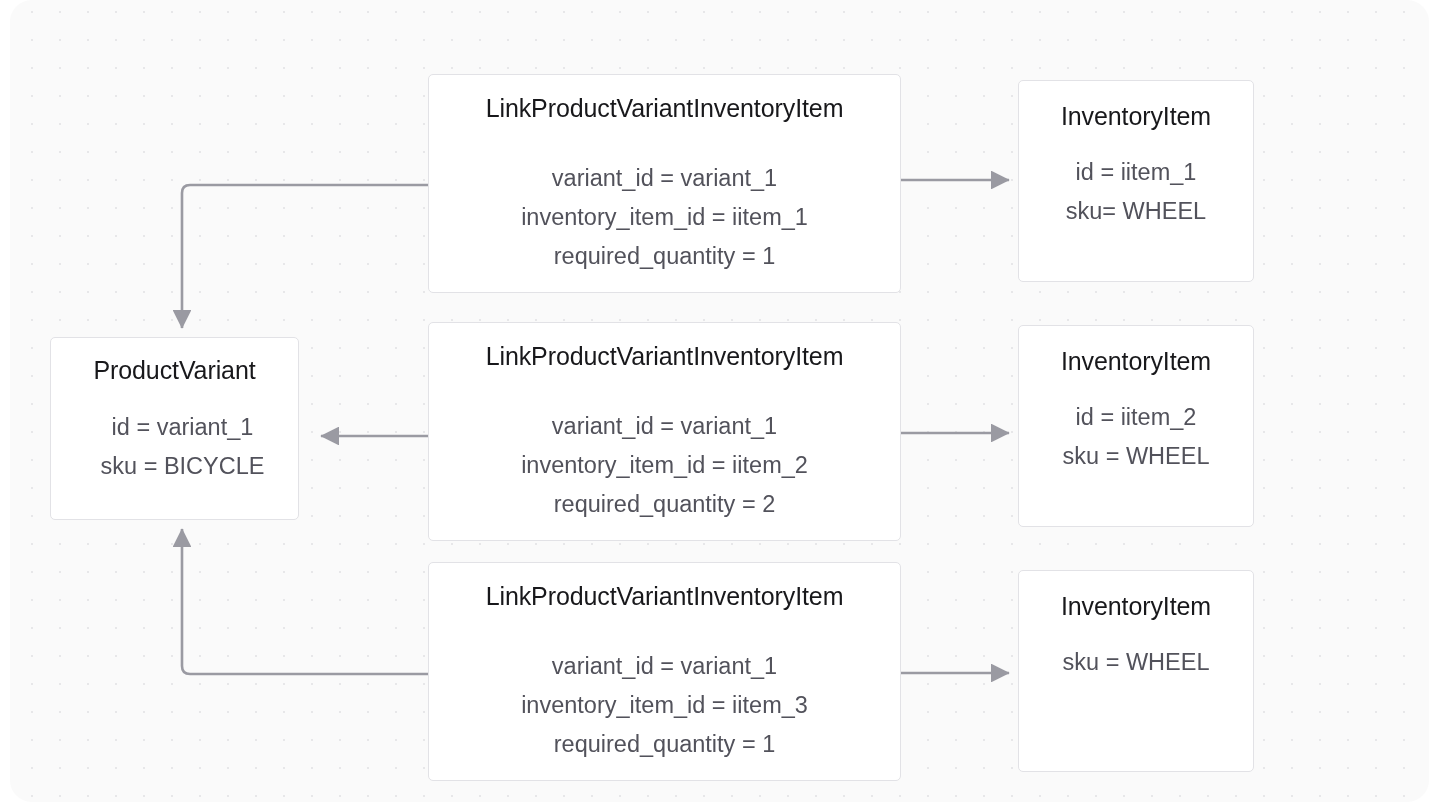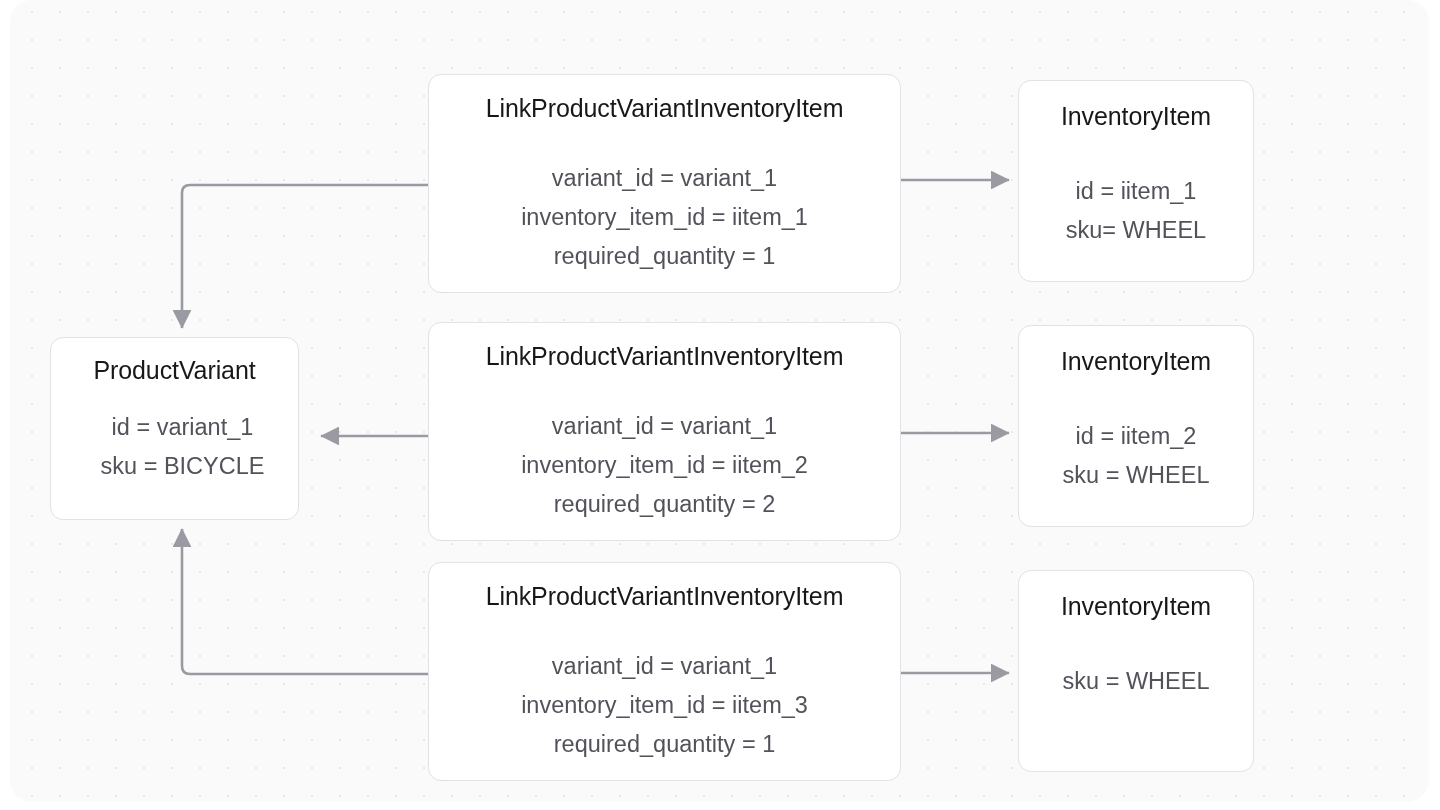--- a/index.html
+++ b/index.html
@@ -42,21 +42,21 @@
     height: 810px;
     overflow: visible;
     pointer-events: none;
   }
 
   .node {
     position: absolute;
     box-sizing: border-box;
     background: #ffffff;
     border: 1.4px solid #e2e2e6;
-    border-radius: 13px;
+    border-radius: 5px;
     display: flex;
     flex-direction: column;
     align-items: center;
     justify-content: flex-start;
     text-align: center;
   }
 
   .node-title {
     color: #18181b;
     font-size: 25px;
@@ -99,21 +99,21 @@
   }
   #product-variant .node-attrs { margin-top: 23px; margin-left: 16px; }
 
   
   .node-inventory {
     left: 1018px;
     width: 236px;
     height: 202px;
     padding-top: 22px;
   }
-  .node-inventory .node-attrs { margin-top: 41px; }
+  .node-inventory .node-attrs { margin-top: 22px; }
   #inventory-1 { top: 80px; }
   #inventory-2 { top: 325px; }
   #inventory-3 { top: 570px; }
 </style>
 </head>
 <body>
 
 <div id="stage">
 
   <div id="canvas"></div>

